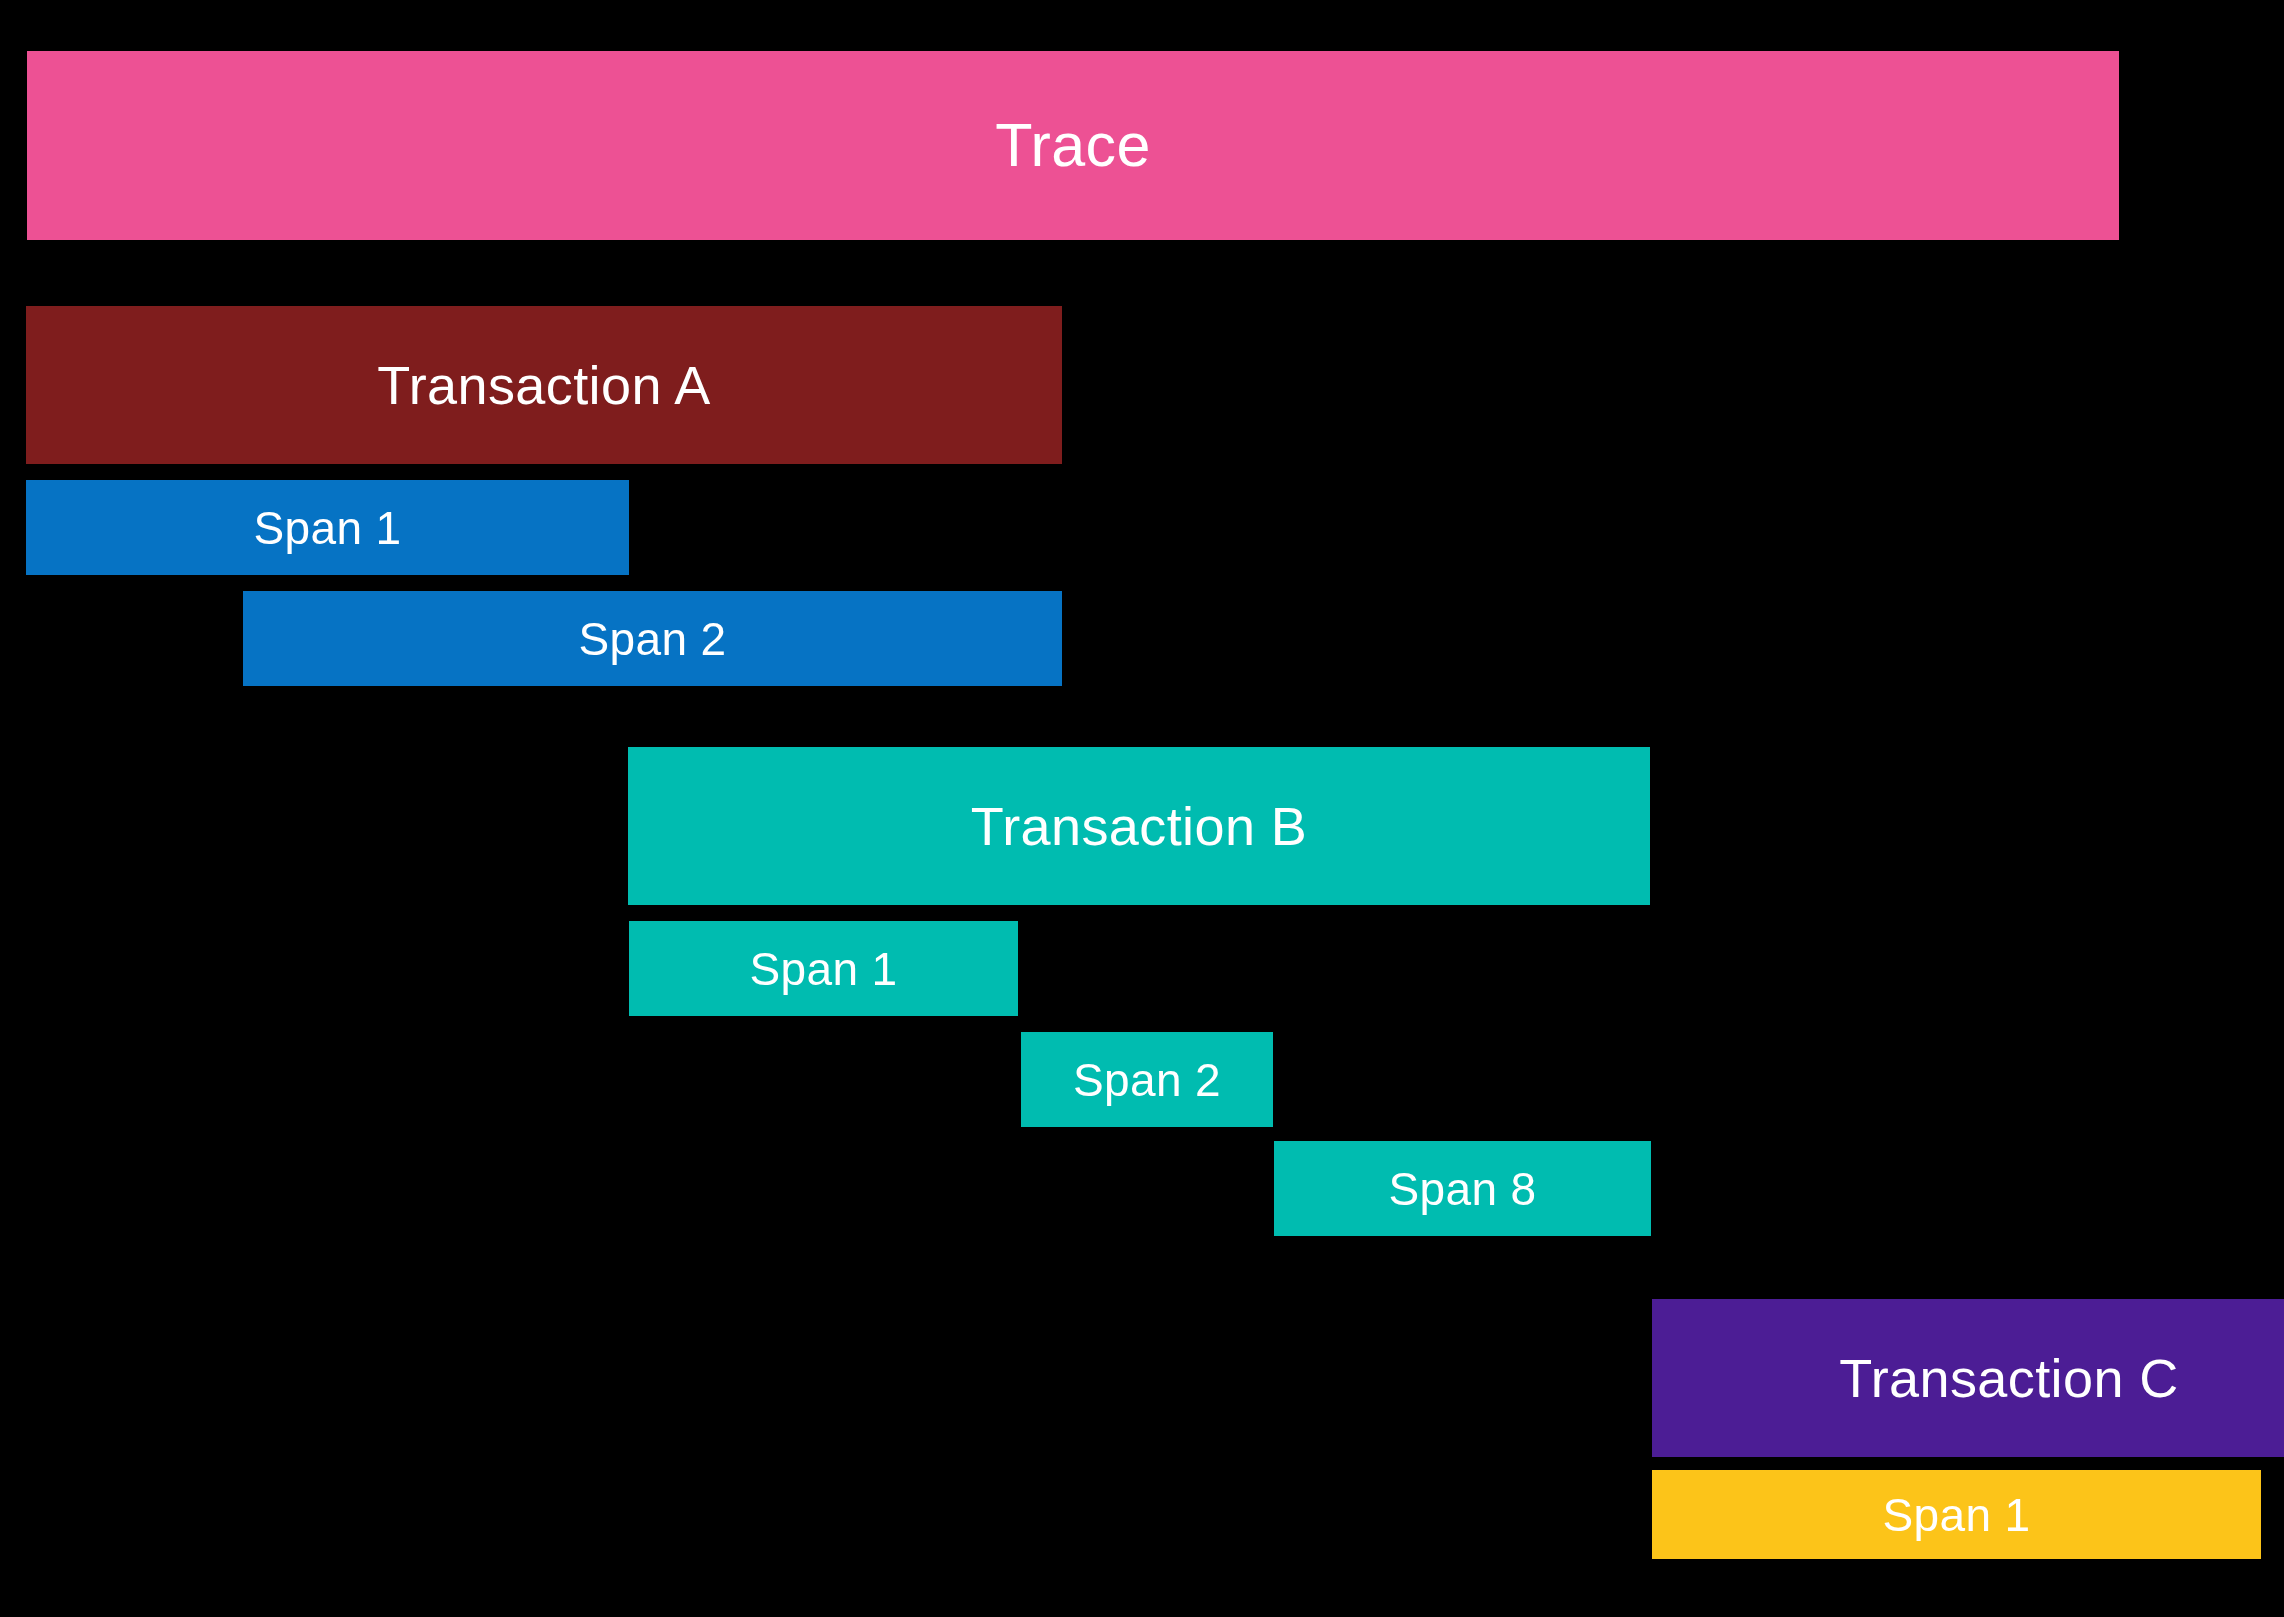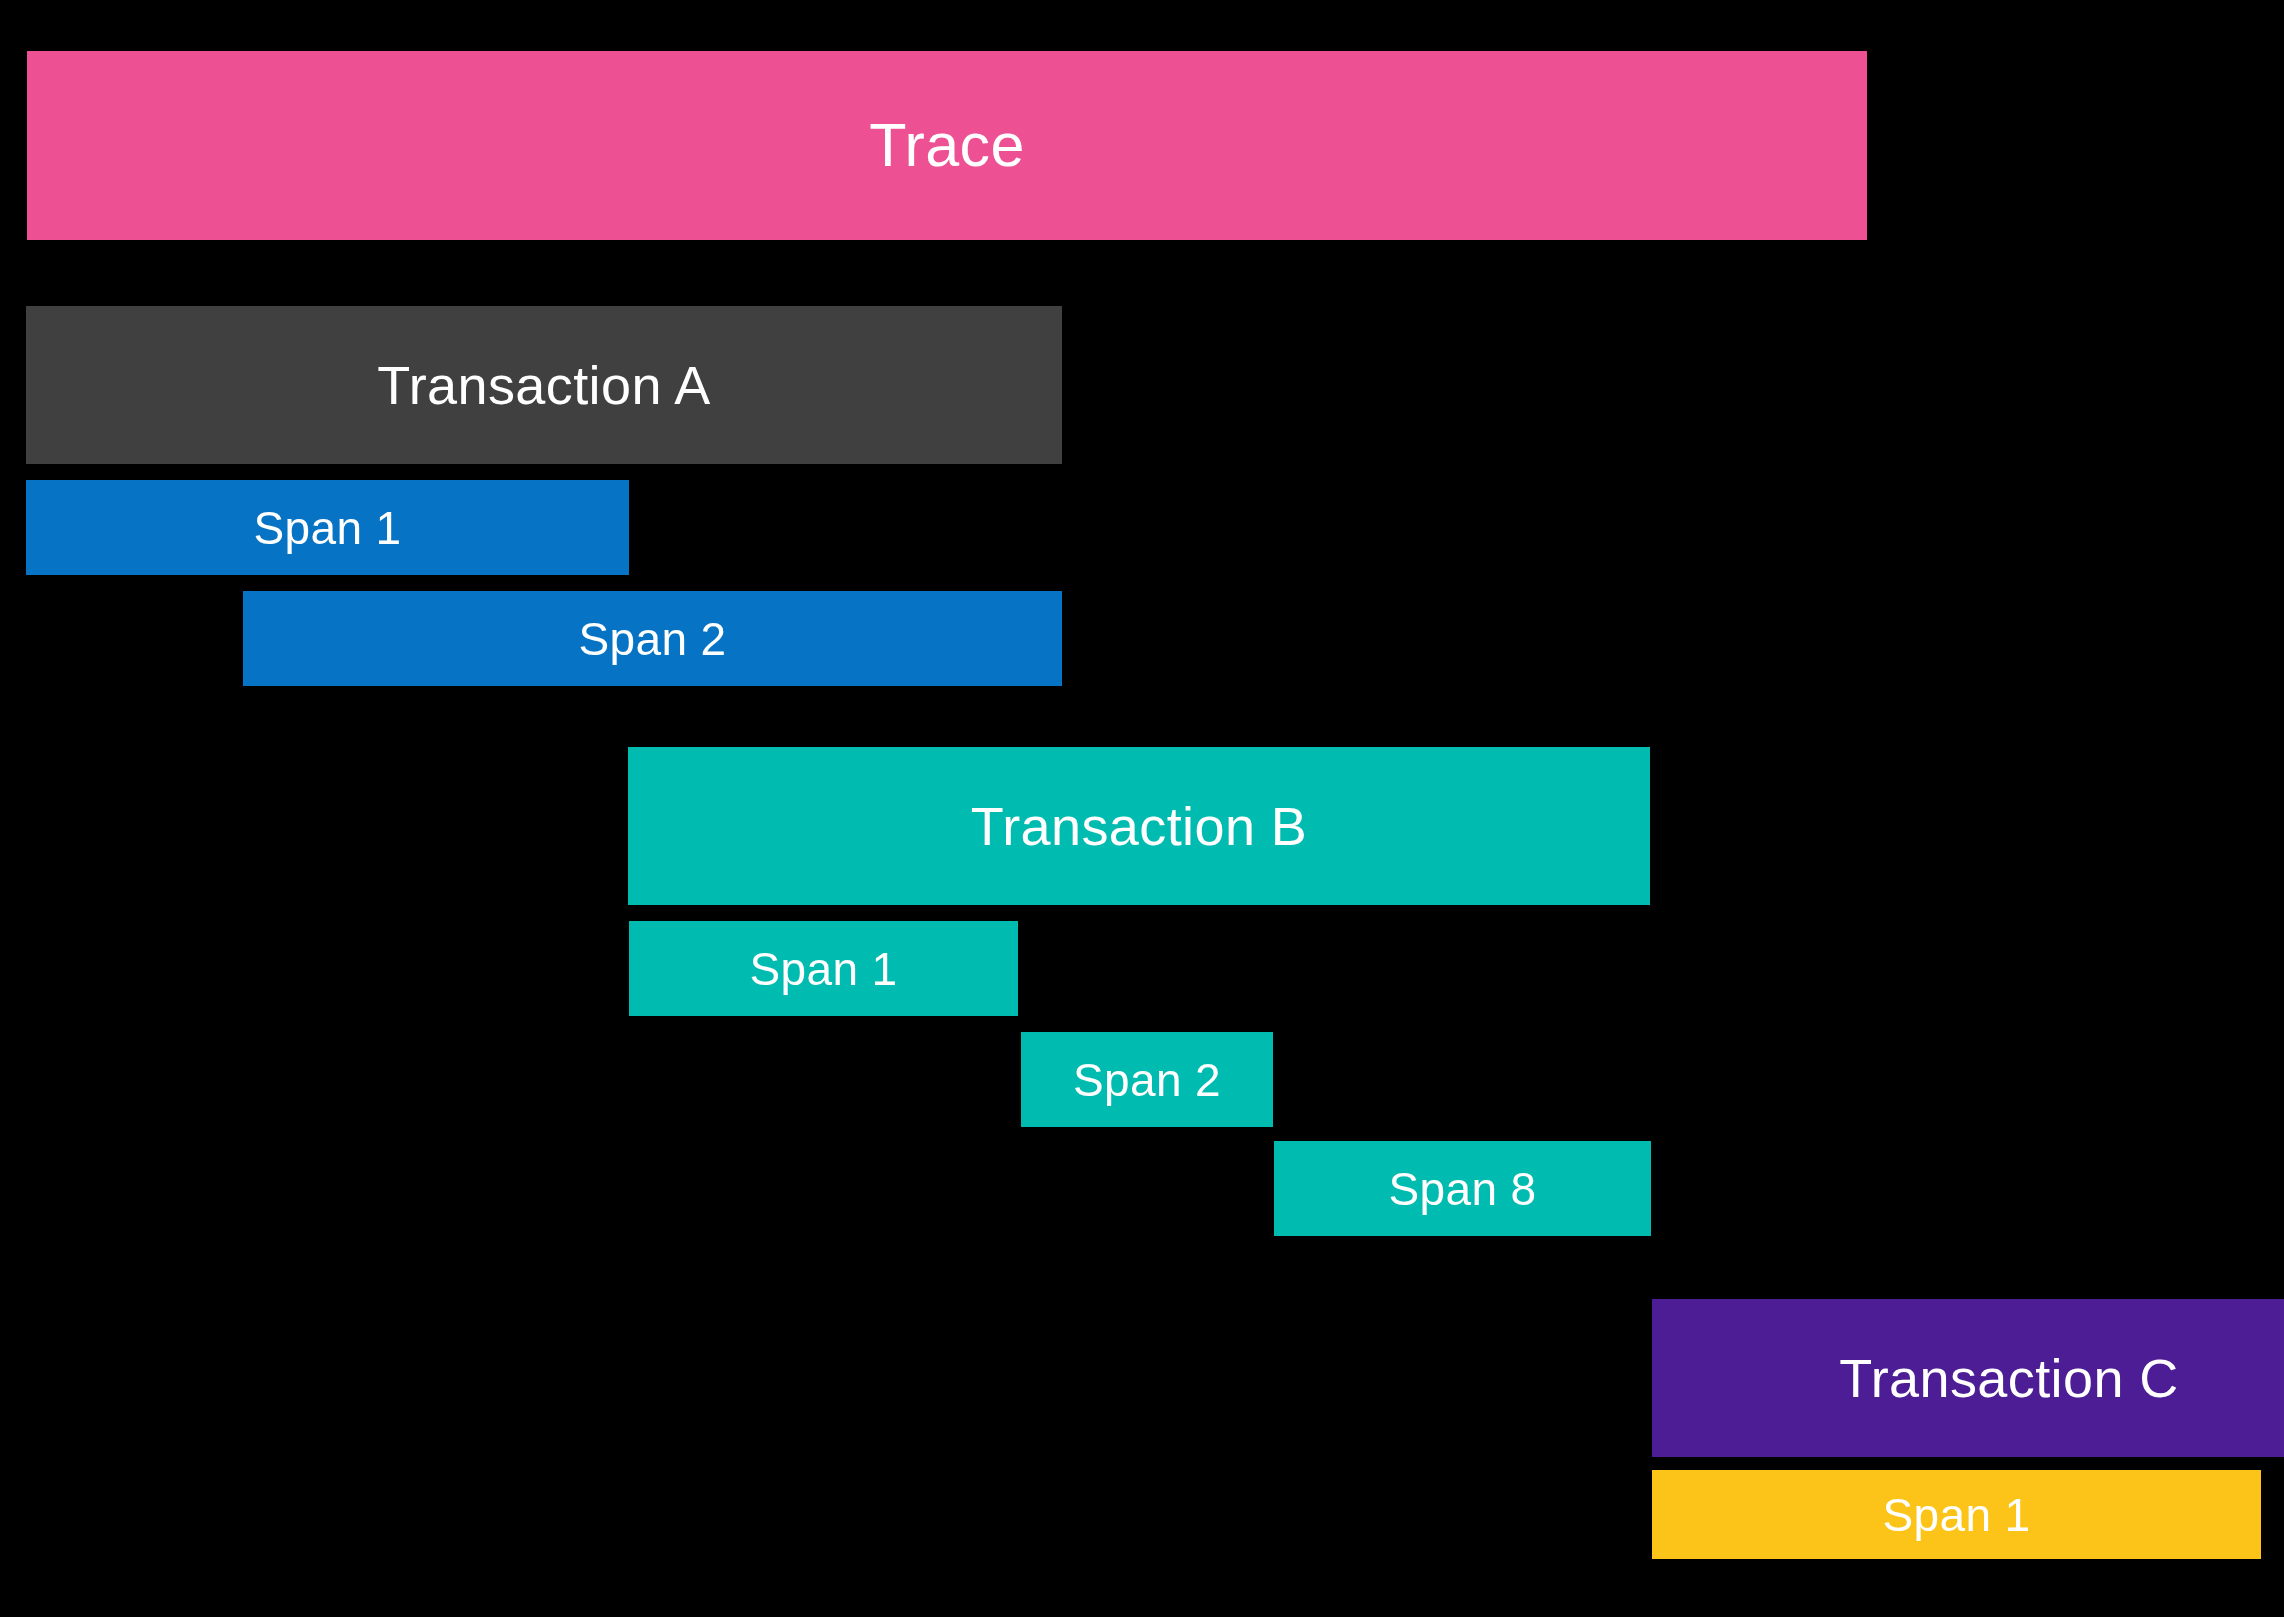--- a/index.html
+++ b/index.html
@@ -32,33 +32,33 @@
   }
   .bar-label {
     color: #ffffff;
     font-weight: 400;
     letter-spacing: 0.4px;
   }
   
   #trace-bar {
     left: 27px;
     top: 51px;
-    width: 1840px;
+    width: 2092px;
     height: 189px;
     background: #ED5194;
   }
   #trace-bar .bar-label { font-size: 61px; }
 
   
   #transaction-a-bar {
     left: 26px;
     top: 306px;
     width: 1036px;
     height: 158px;
-    background: #404040;
+    background: #7f1d1d;
   }
   #transaction-a-bar .bar-label { font-size: 54px; }
 
   #span-a-1-bar {
     left: 26px;
     top: 480px;
     width: 603px;
     height: 95px;
     background: #0673C4;
   }

